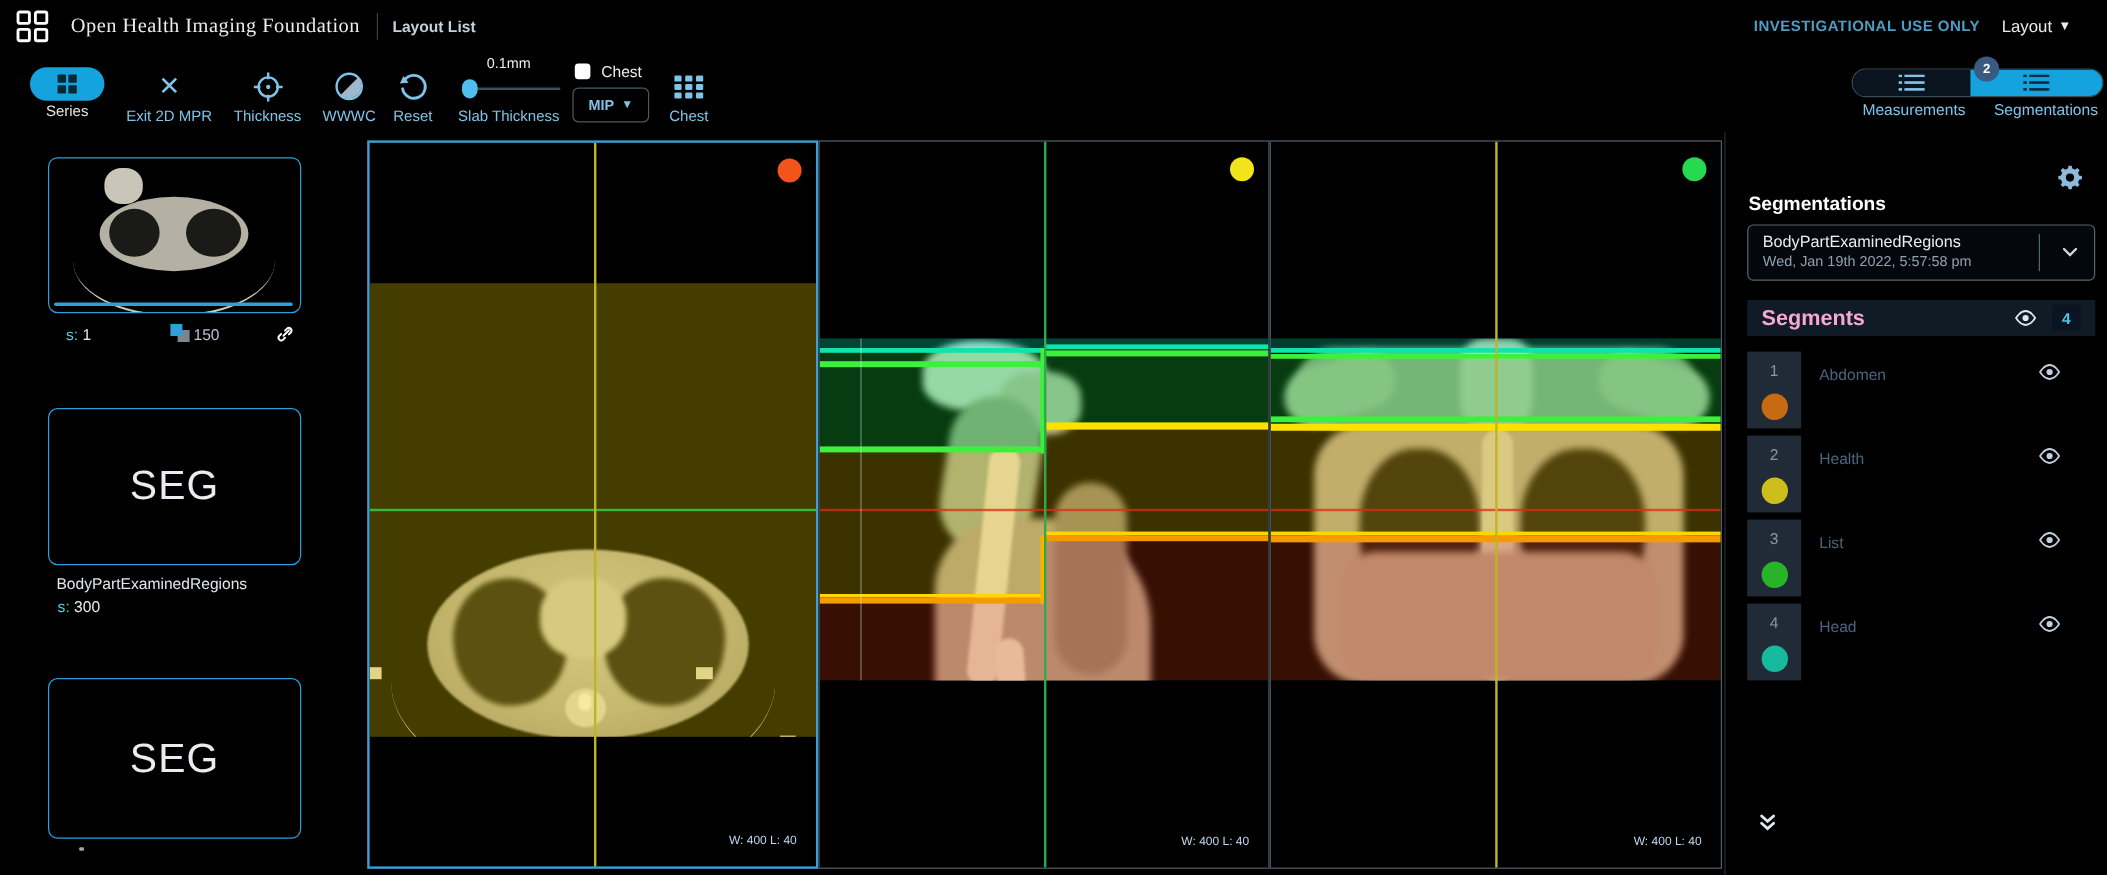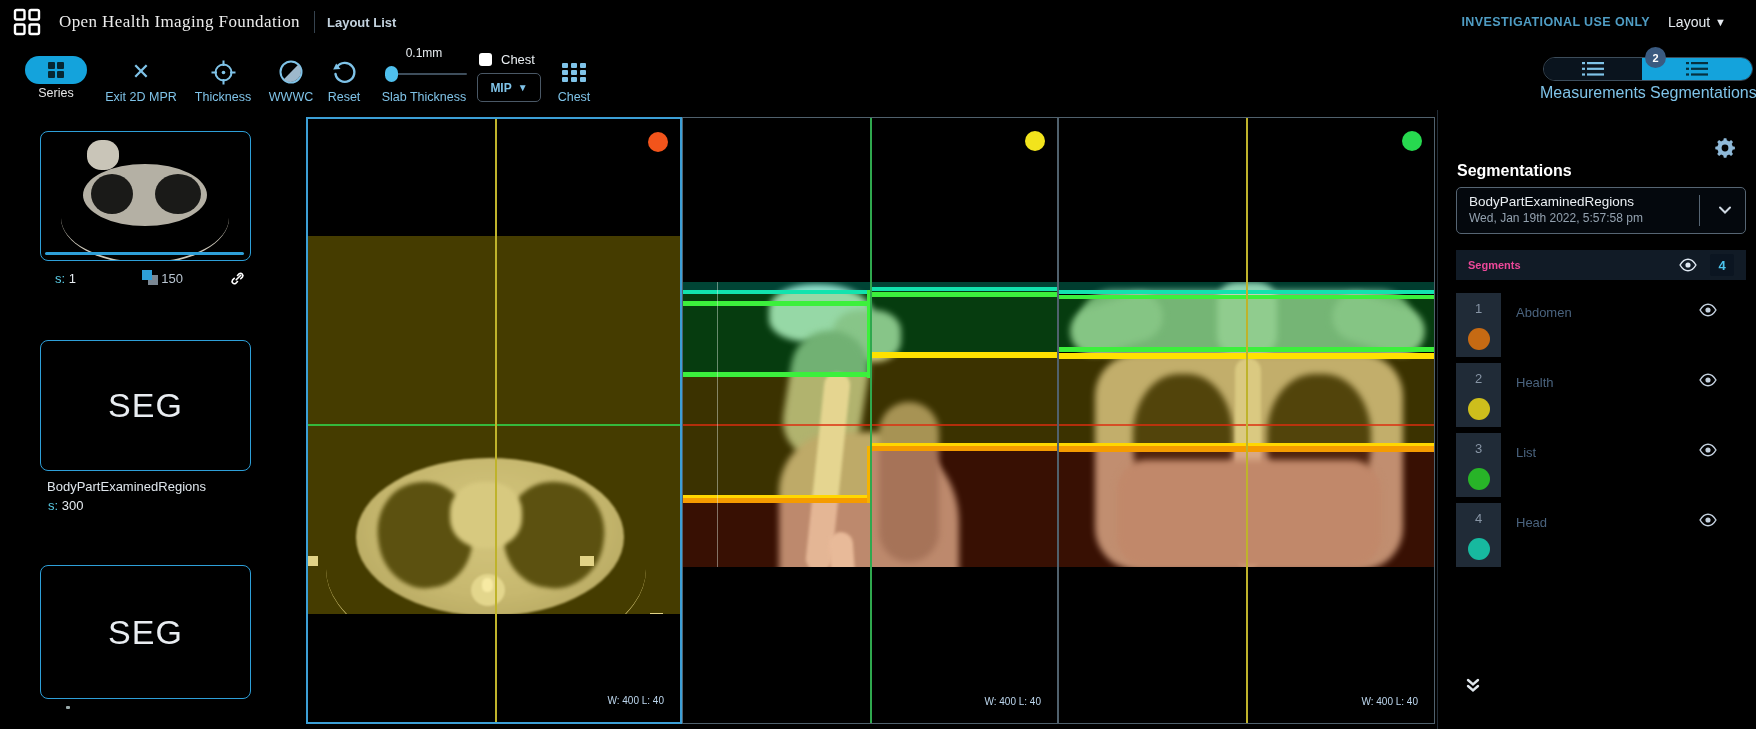--- a/index.html
+++ b/index.html
@@ -32,21 +32,21 @@
   #mip-label{font-size:12px;font-weight:bold;color:#7fc3e8;}
   .mip-caret{color:#7fc3e8;font-size:10px;margin-left:6px;}
   .grid9{display:grid;grid-template-columns:6px 6px 6px;grid-gap:2px 3px;}
   .grid9 div{width:6px;height:5px;background:#7fc3e8;border-radius:1px;}
   
   #ptoggle{position:absolute;left:1543px;top:13px;width:210px;height:24px;border-radius:12px;overflow:hidden;display:flex;border:1px solid #3c4c5a;box-sizing:border-box;}
   #ptog-meas{width:99px;height:100%;background:#0a141e;display:flex;align-items:center;justify-content:center;}
   #ptog-seg{width:111px;height:100%;background:#14a3dc;display:flex;align-items:center;justify-content:center;}
   #ptog-badge{position:absolute;left:1645px;top:3px;width:21px;height:21px;border-radius:50%;background:#3a5a80;color:#fff;
     font-size:11px;font-weight:bold;display:flex;align-items:center;justify-content:center;}
-  .ptlabel{position:absolute;top:40px;font-size:16px;color:#7fc3e8;width:110px;}
+  .ptlabel{position:absolute;top:40px;font-size:13px;color:#7fc3e8;width:110px;text-align:center;}
   
   #sidebar{position:absolute;left:0;top:110px;width:306px;height:619px;background:#000;}
   .thumbbox{position:absolute;left:40px;width:211px;border:1.5px solid #2e9fd8;border-radius:8px;background:#000;box-sizing:border-box;overflow:hidden;}
   .segtxt{width:100%;height:100%;display:flex;align-items:center;justify-content:center;font-size:34px;font-weight:500;color:#e9edf1;letter-spacing:1px;}
   #thumb1-bar{position:absolute;left:4px;bottom:5px;width:199px;height:3px;background:#2e9fd8;border-radius:2px;}
   #thumb1-info{position:absolute;left:40px;top:160px;width:213px;height:20px;font-size:13px;color:#b8c4d0;}
   .s-label{color:#5acce6;}
   .mini-body{position:absolute;left:42px;top:32px;width:124px;height:62px;border-radius:50%;background:#b4b0a4;}
   .mini-lung{position:absolute;top:10px;width:42px;height:40px;border-radius:50%;background:#1a1a18;}
   .mini-med{position:absolute;left:46px;top:8px;width:32px;height:30px;border-radius:45%;background:#c9c5b8;}
@@ -79,21 +79,21 @@
   .rail{position:absolute;background:#d8d0b8;}
   
   #rpanel{position:absolute;left:1437px;top:110px;width:319px;height:619px;background:#000;border-left:1px solid #222c36;box-sizing:border-box;}
   #rp-title{position:absolute;left:19px;top:52px;font-size:16px;font-weight:bold;color:#fff;}
   #rp-dropdown{position:absolute;left:18px;top:77px;width:290px;height:47px;border:1px solid #566573;border-radius:5px;background:#04080d;box-sizing:border-box;padding:6px 12px;}
   #rp-dd-name{font-size:13.5px;color:#e9eef2;}
   #rp-dd-date{font-size:12px;color:#93a1af;margin-top:2px;}
   #rp-dd-div{position:absolute;right:45px;top:7px;bottom:7px;width:1px;background:#566573;}
   #rp-dd-chev{position:absolute;right:14px;top:18px;}
   #seg-header{position:absolute;left:18px;top:140px;width:290px;height:30px;background:#111b26;display:flex;align-items:center;padding:0 12px;box-sizing:border-box;}
-  #seg-header .t{font-size:11px;font-weight:bold;color:#ec4899;}
+  #seg-header .t{font-size:18px;font-weight:bold;color:#f9a8d4;}
   #seg-count{width:24px;height:22px;background:#0b1521;color:#4cc5ee;font-weight:bold;font-size:13px;display:flex;align-items:center;justify-content:center;margin-left:12px;border-radius:2px;}
   .segrow{position:absolute;left:18px;width:290px;height:64px;}
   .segnum{position:absolute;left:0;top:0;width:45px;height:64px;background:#202b37;text-align:center;}
   .segnum .n{font-size:13px;color:#8795a5;margin-top:8px;}
   .segcircle{width:22px;height:22px;border-radius:50%;margin:12px auto 0;}
   .seglabel{position:absolute;left:60px;top:12px;font-size:13px;color:#4a637e;}
   .segeye{position:absolute;right:28px;top:10px;}
   #rp-gear{position:absolute;right:19px;top:26px;}
   #rp-collapse{position:absolute;left:28px;top:568px;}
   svg{display:block;}

